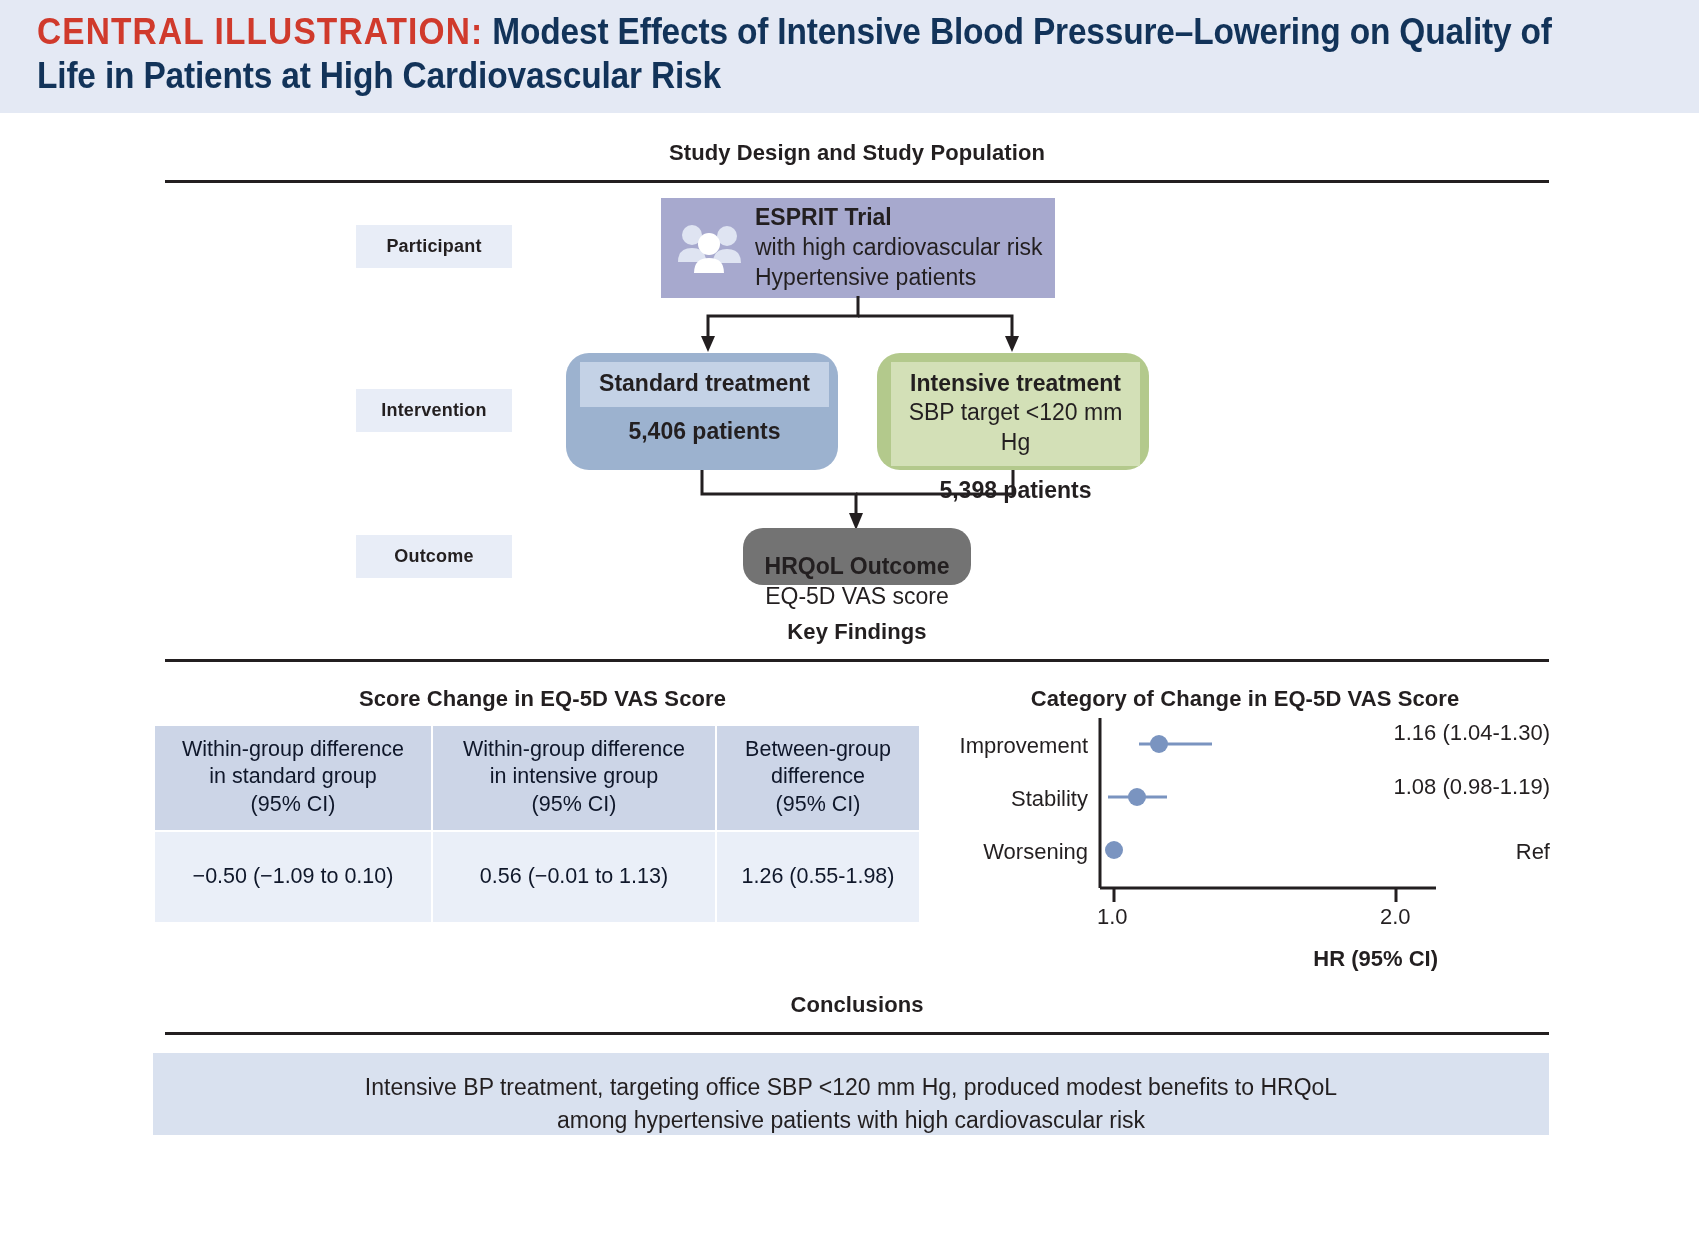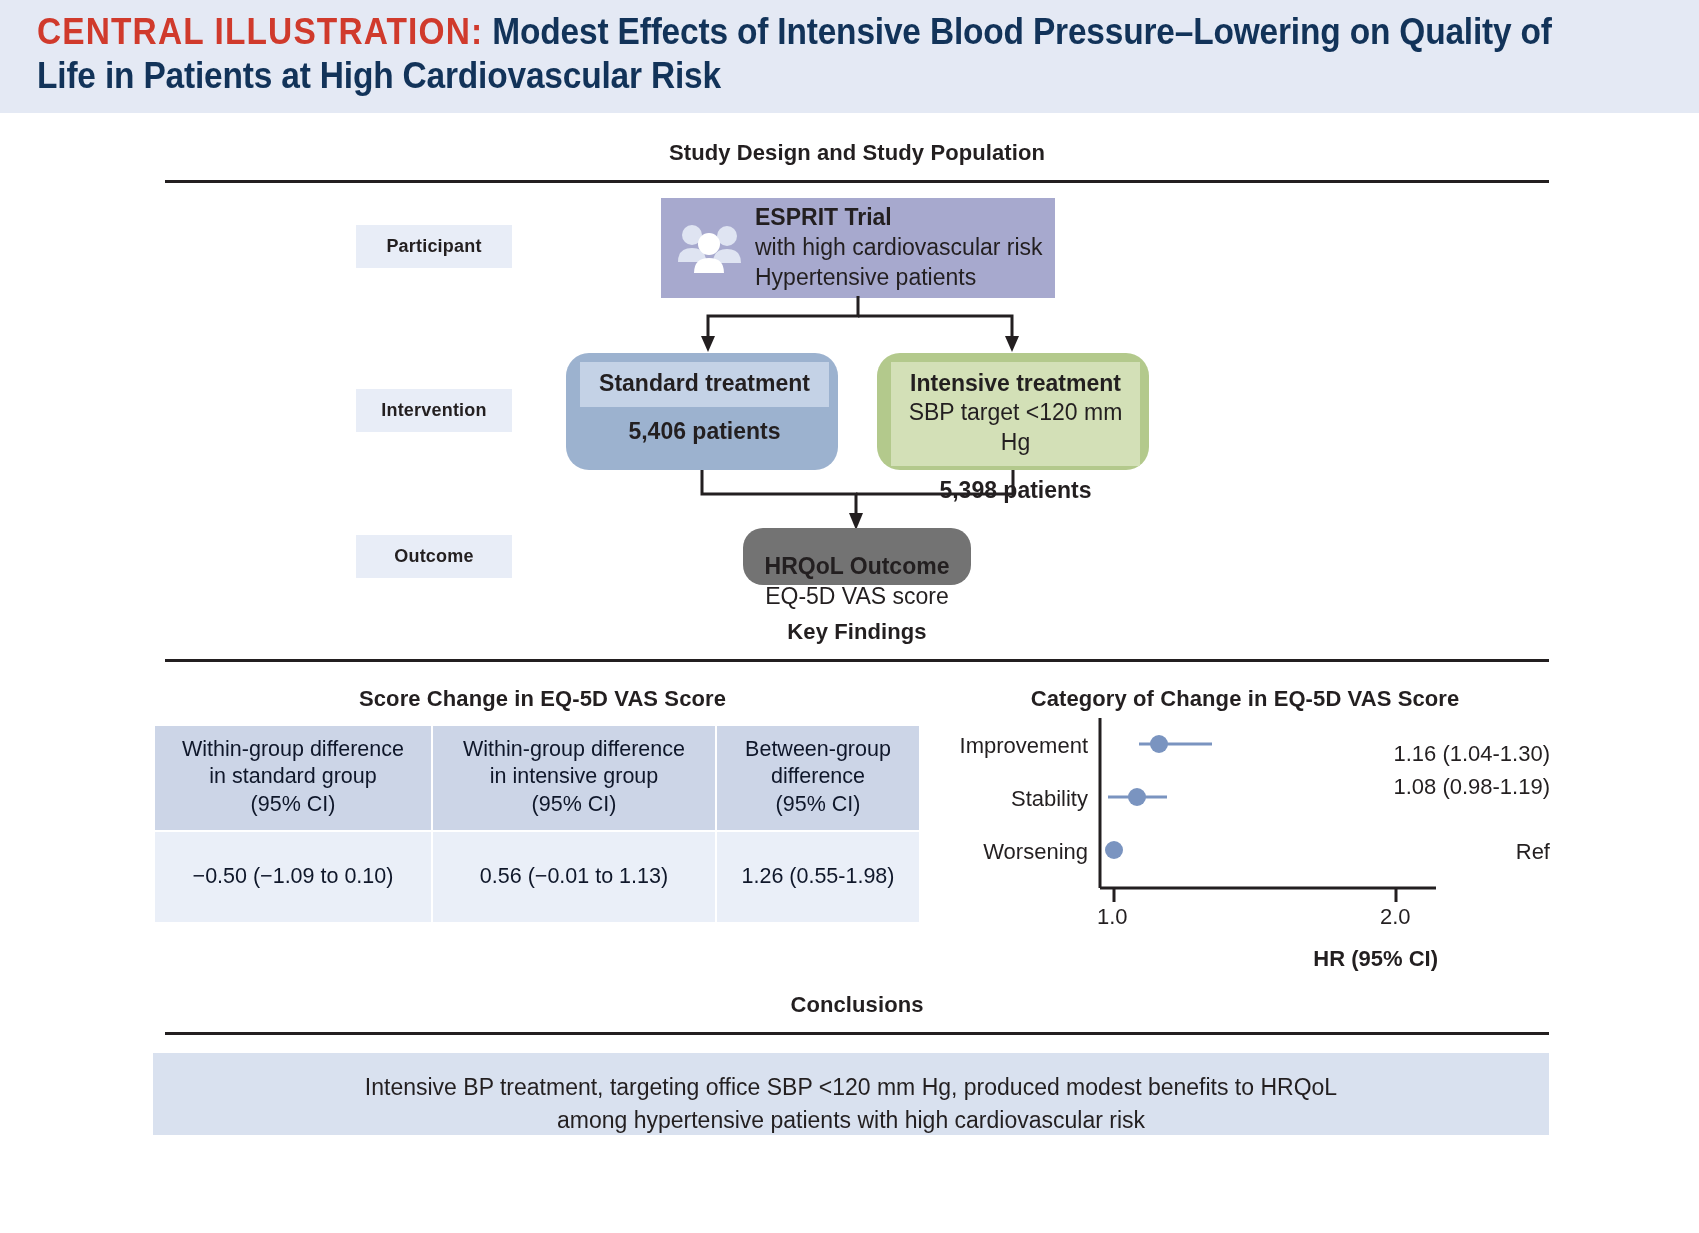--- a/index.html
+++ b/index.html
@@ -305,21 +305,21 @@
 
     <line x1="41" y1="26" x2="114" y2="26" stroke="#7a94c0" stroke-width="3"></line>
     <circle cx="61" cy="26" r="9" fill="#7a94c0"></circle>
 
     <line x1="10" y1="79" x2="69" y2="79" stroke="#7a94c0" stroke-width="3"></line>
     <circle cx="39" cy="79" r="9" fill="#7a94c0"></circle>
 
     <circle cx="16" cy="132" r="9" fill="#7a94c0"></circle>
   </svg>
 
-  <div class="fp-value" style="left:350px; top:23px; width:270px;text-align:right;">1.16 (1.04-1.30)</div>
+  <div class="fp-value" style="left:350px; top:2px; width:270px;text-align:right;">1.16 (1.04-1.30)</div>
   <div class="fp-value" style="left:350px; top:56px; width:270px;">1.08 (0.98-1.19)</div>
   <div class="fp-value" style="left:350px; top:121px; width:270px;">Ref</div>
 
   <div class="fp-tick-label" style="left:167px; top:186px;">1.0</div>
   <div class="fp-tick-label" style="left:450px; top:186px;">2.0</div>
 
   <div class="fp-axis-title" style="left:168px; top:228px; width:340px; text-align:right;">HR (95% CI)</div>
 </div>
 
 <div class="section-head" style="left:165px; top:992px; width:1384px;">Conclusions</div>

